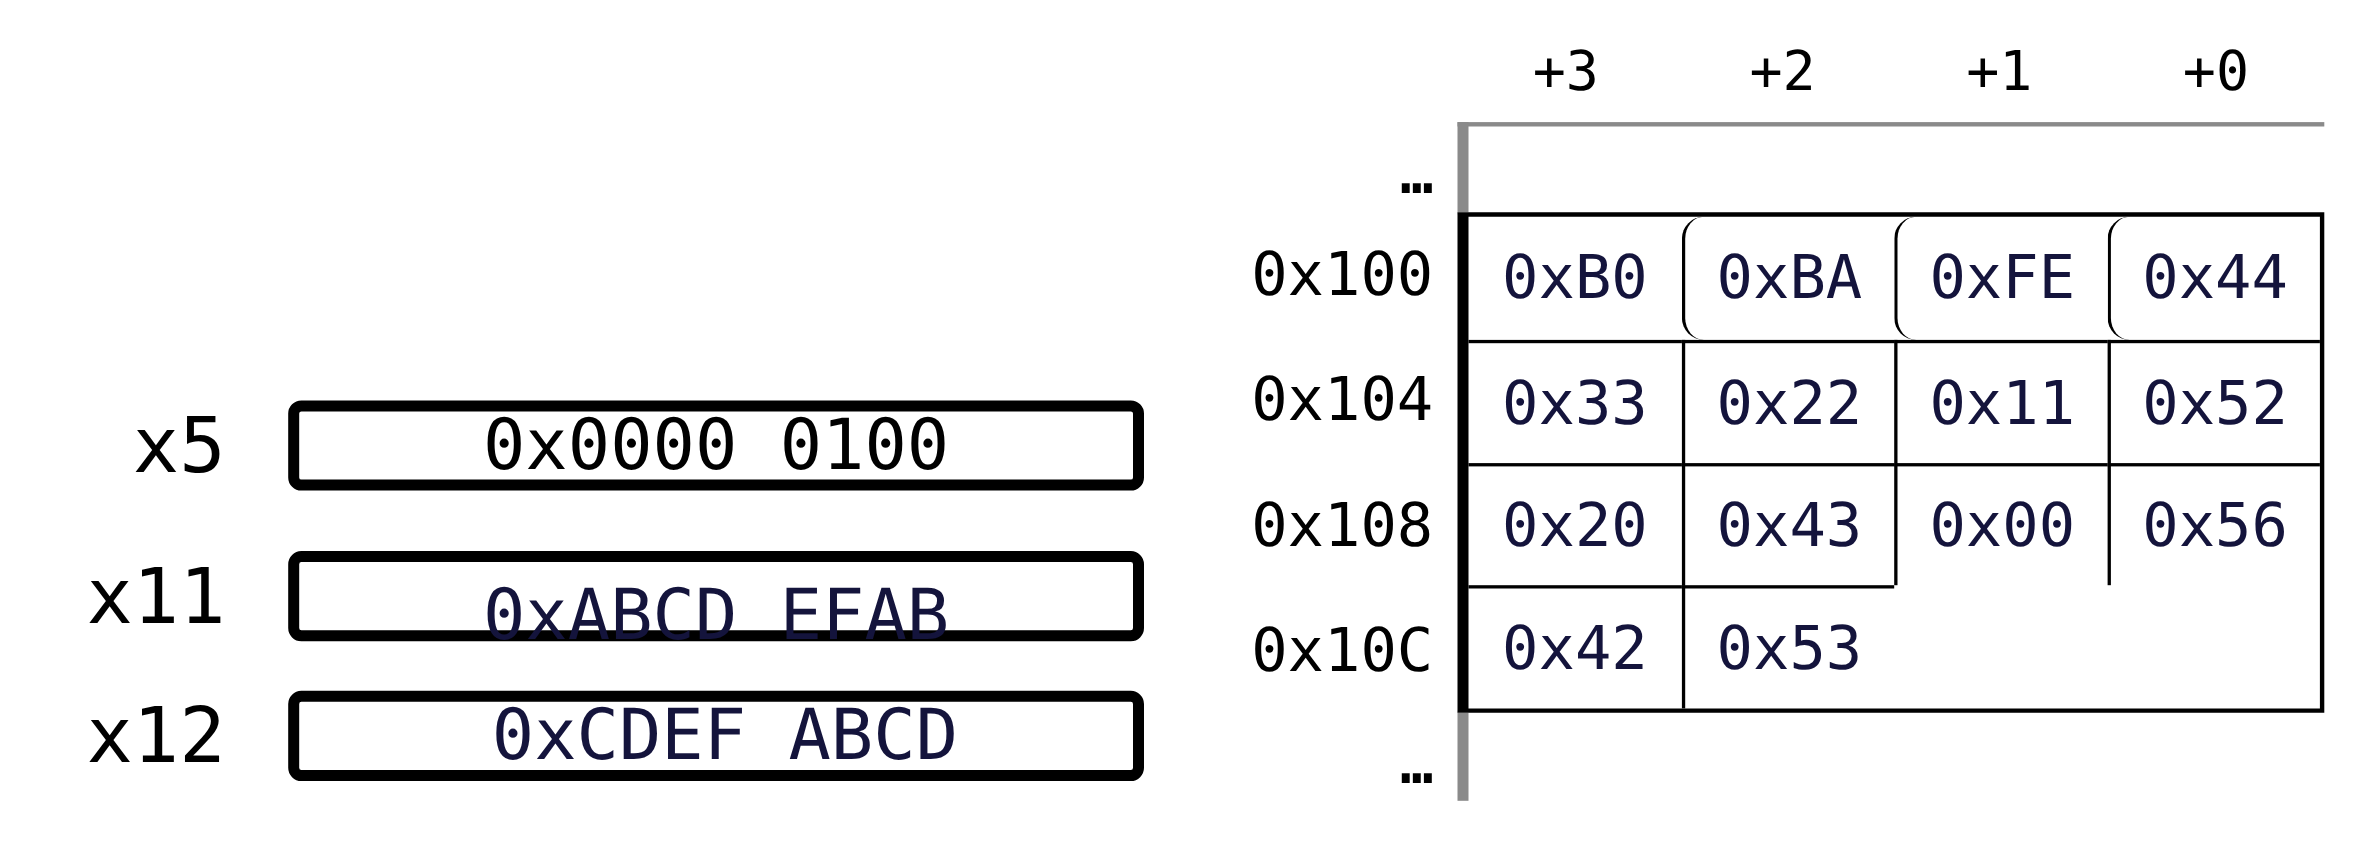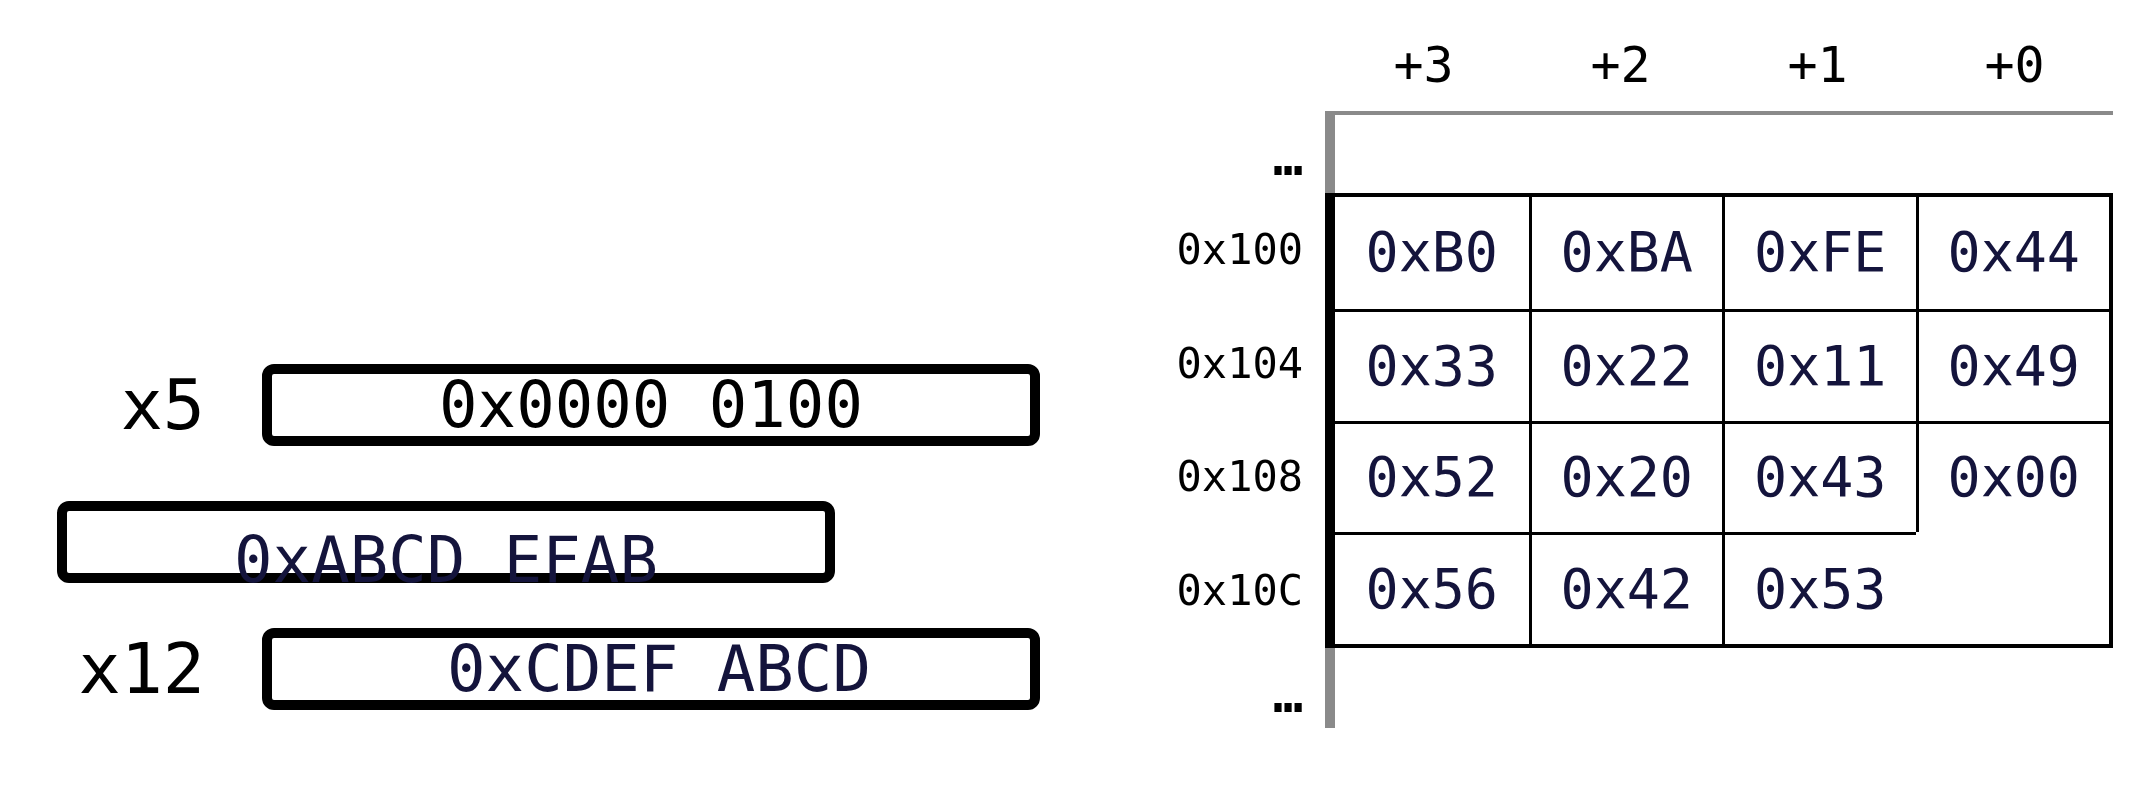--- a/index.html
+++ b/index.html
@@ -108,36 +108,36 @@
     display: flex;
     align-items: center;
     justify-content: center;
     font-size: 55px;
     line-height: 1;
     color: #14143c;
     border-left: 3px solid #000000;
     border-top: 3px solid #000000;
   }
   .mem-cell:nth-child(4n+1) { border-left: none; }
-  .mem-cell:nth-child(-n+4) { border-top: none; }
+  .mem-cell:nth-child(-n+4) { border-top: none; border-radius: 20px; }
 
   .mem-addresses {
     position: absolute;
     left: 1085px;
     top: 193px;
     width: 218px;
     height: 455px;
     display: grid;
     grid-template-rows: repeat(4, 1fr);
   }
   .mem-address {
     display: flex;
     align-items: center;
     justify-content: flex-end;
-    font-size: 42px;
+    font-size: 55px;
     line-height: 1;
     color: #000000;
   }
   .mem-ellipsis {
     position: absolute;
     left: 1085px;
     width: 218px;
     height: 60px;
     display: flex;
     align-items: center;
@@ -155,20 +155,21 @@
 <div class="canvas">
 
   <div>
     <div class="reg-row r0">
       <div class="reg-label">x5</div>
       <div class="reg-box">
         <span class="reg-value" style="color: rgb(0, 0, 0);">0x0000 0100</span>
       </div>
     </div>
     <div class="reg-row r1">
+      <div class="reg-label">x11</div>
       <div class="reg-box">
         <span class="reg-value" style="color: rgb(20, 20, 60); margin-top: 36px;">0xABCD EFAB</span>
       </div>
     </div>
     <div class="reg-row r2">
       <div class="reg-label">x12</div>
       <div class="reg-box">
         <span class="reg-value" style="color: rgb(20, 20, 60); margin-left: 16px;">0xCDEF ABCD</span>
       </div>
     </div>
@@ -197,21 +198,20 @@
     </div>
 
     <div class="mem-table">
       <div class="mem-cell">0xB0</div>
       <div class="mem-cell">0xBA</div>
       <div class="mem-cell">0xFE</div>
       <div class="mem-cell">0x44</div>
       <div class="mem-cell">0x33</div>
       <div class="mem-cell">0x22</div>
       <div class="mem-cell">0x11</div>
-      <div class="mem-cell">0x49</div>
       <div class="mem-cell">0x52</div>
       <div class="mem-cell">0x20</div>
       <div class="mem-cell">0x43</div>
       <div class="mem-cell">0x00</div>
       <div class="mem-cell">0x56</div>
       <div class="mem-cell">0x42</div>
       <div class="mem-cell">0x53</div>
     </div>
 
     <div class="mem-ellipsis bottom">…</div>

